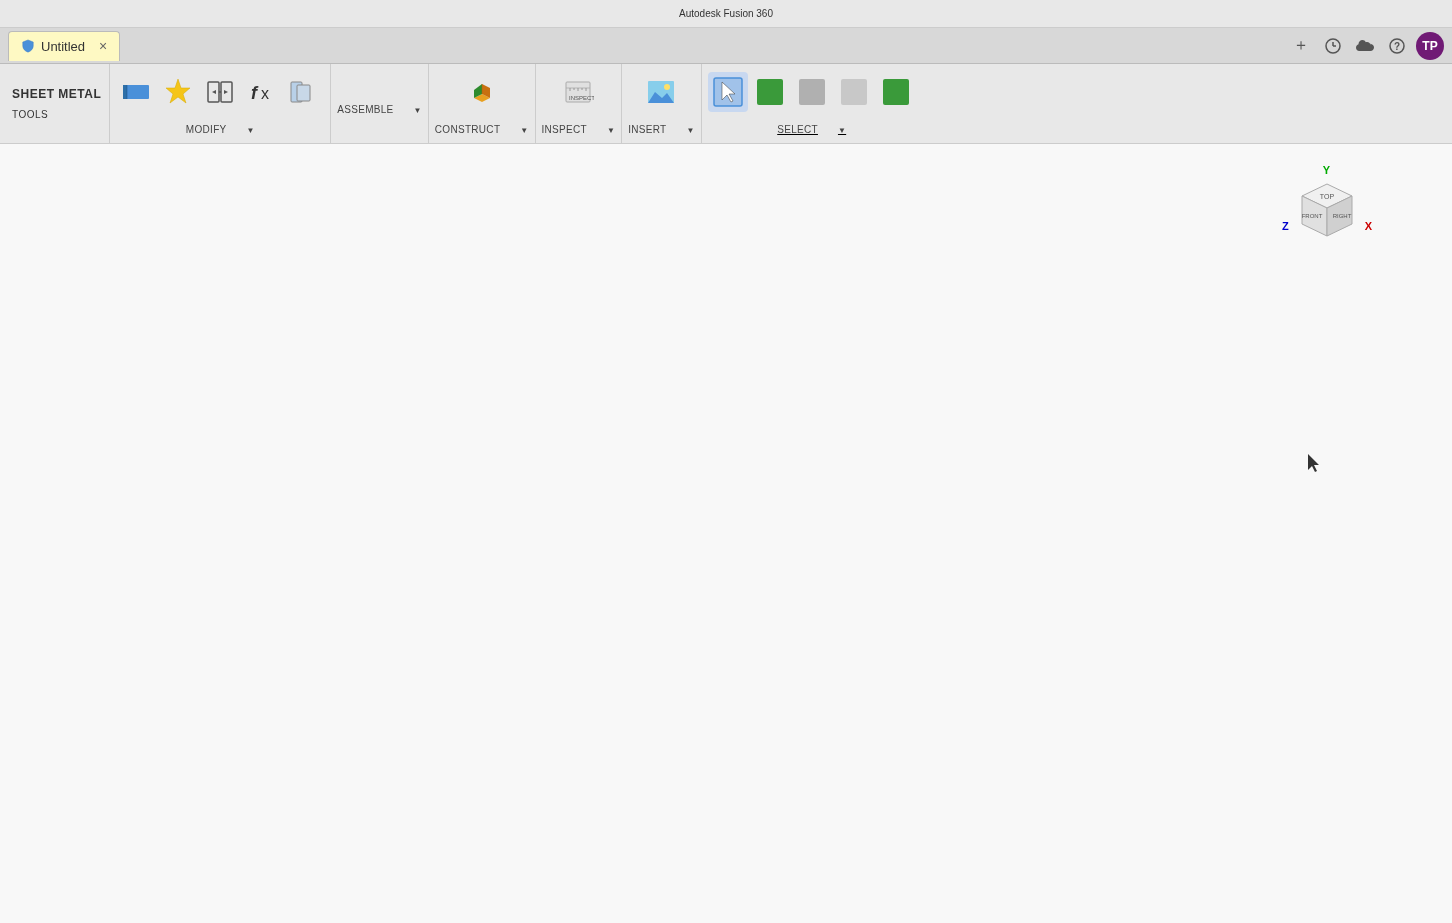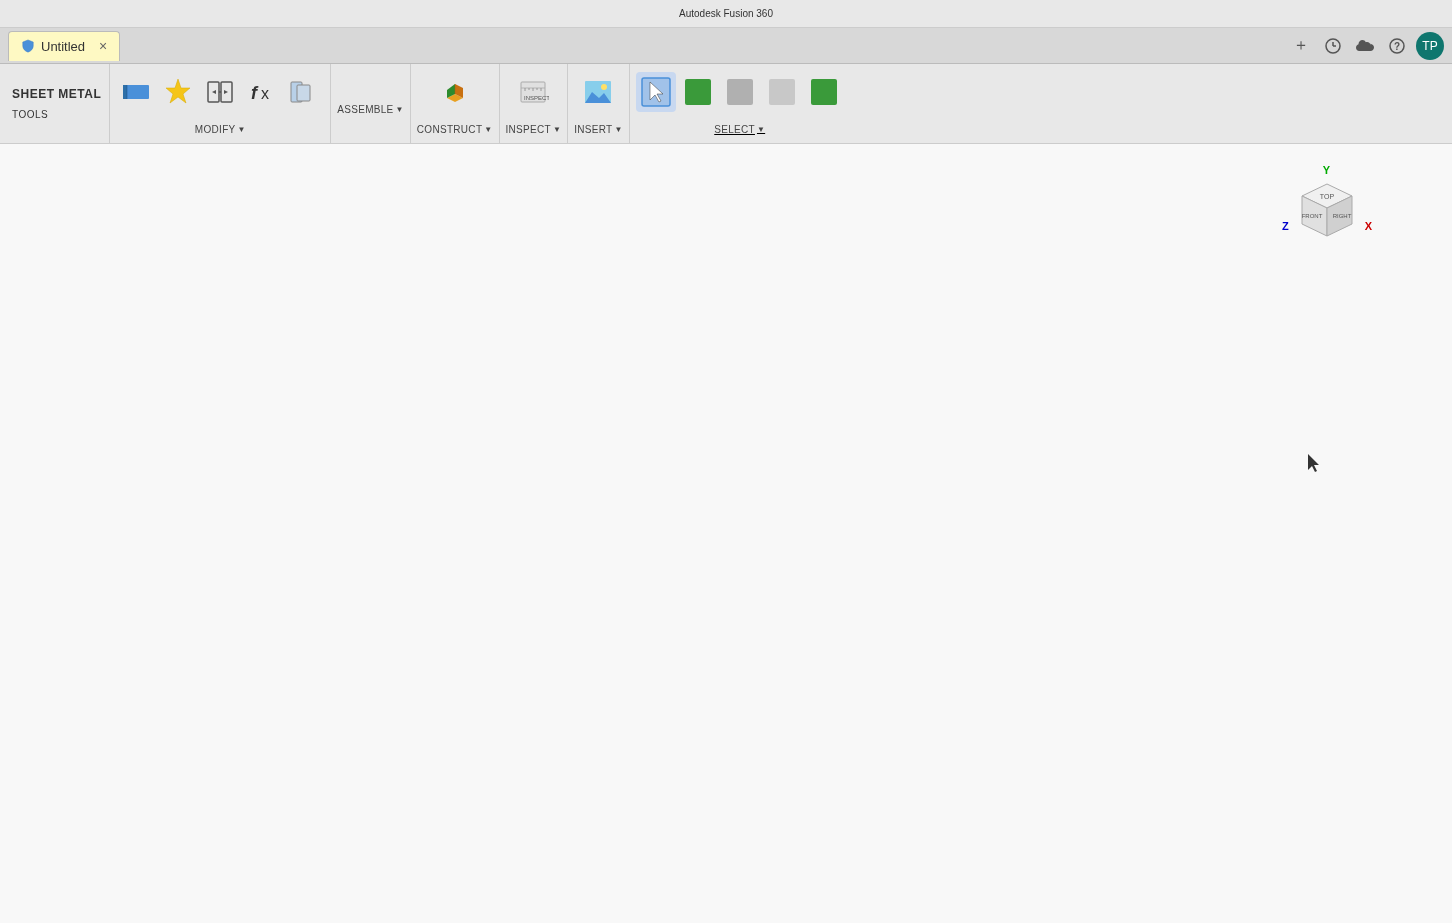--- a/index.html
+++ b/index.html
@@ -85,24 +85,24 @@
       display: flex;
       align-items: center;
       justify-content: center;
       font-size: 16px;
       color: #555;
     }
     .avatar-btn {
       width: 28px;
       height: 28px;
       border-radius: 50%;
-      background: #0f766e;
+      background: #701a75;
       color: white;
       font-size: 12px;
-      font-weight: normal;
+      font-weight: bold;
       display: flex;
       align-items: center;
       justify-content: center;
       cursor: pointer;
       border: none;
     }
 
     
     .toolbar {
       width: 100%;
@@ -126,22 +126,22 @@
       gap: 2px;
     }
     .toolbar-section:last-child { border-right: none; }
 
     .toolbar-section-label {
       font-size: 10px;
       color: #444;
       text-transform: uppercase;
       letter-spacing: 0.3px;
       display: flex;
-      align-items: center;
-      gap: 2px;
+      align-items: flex-end;
+      gap: 20px;
       margin-top: 10px;
     }
     .toolbar-section-label .dropdown-arrow {
       font-size: 8px;
     }
 
     .toolbar-items {
       display: flex;
       align-items: center;
       gap: 2px;

